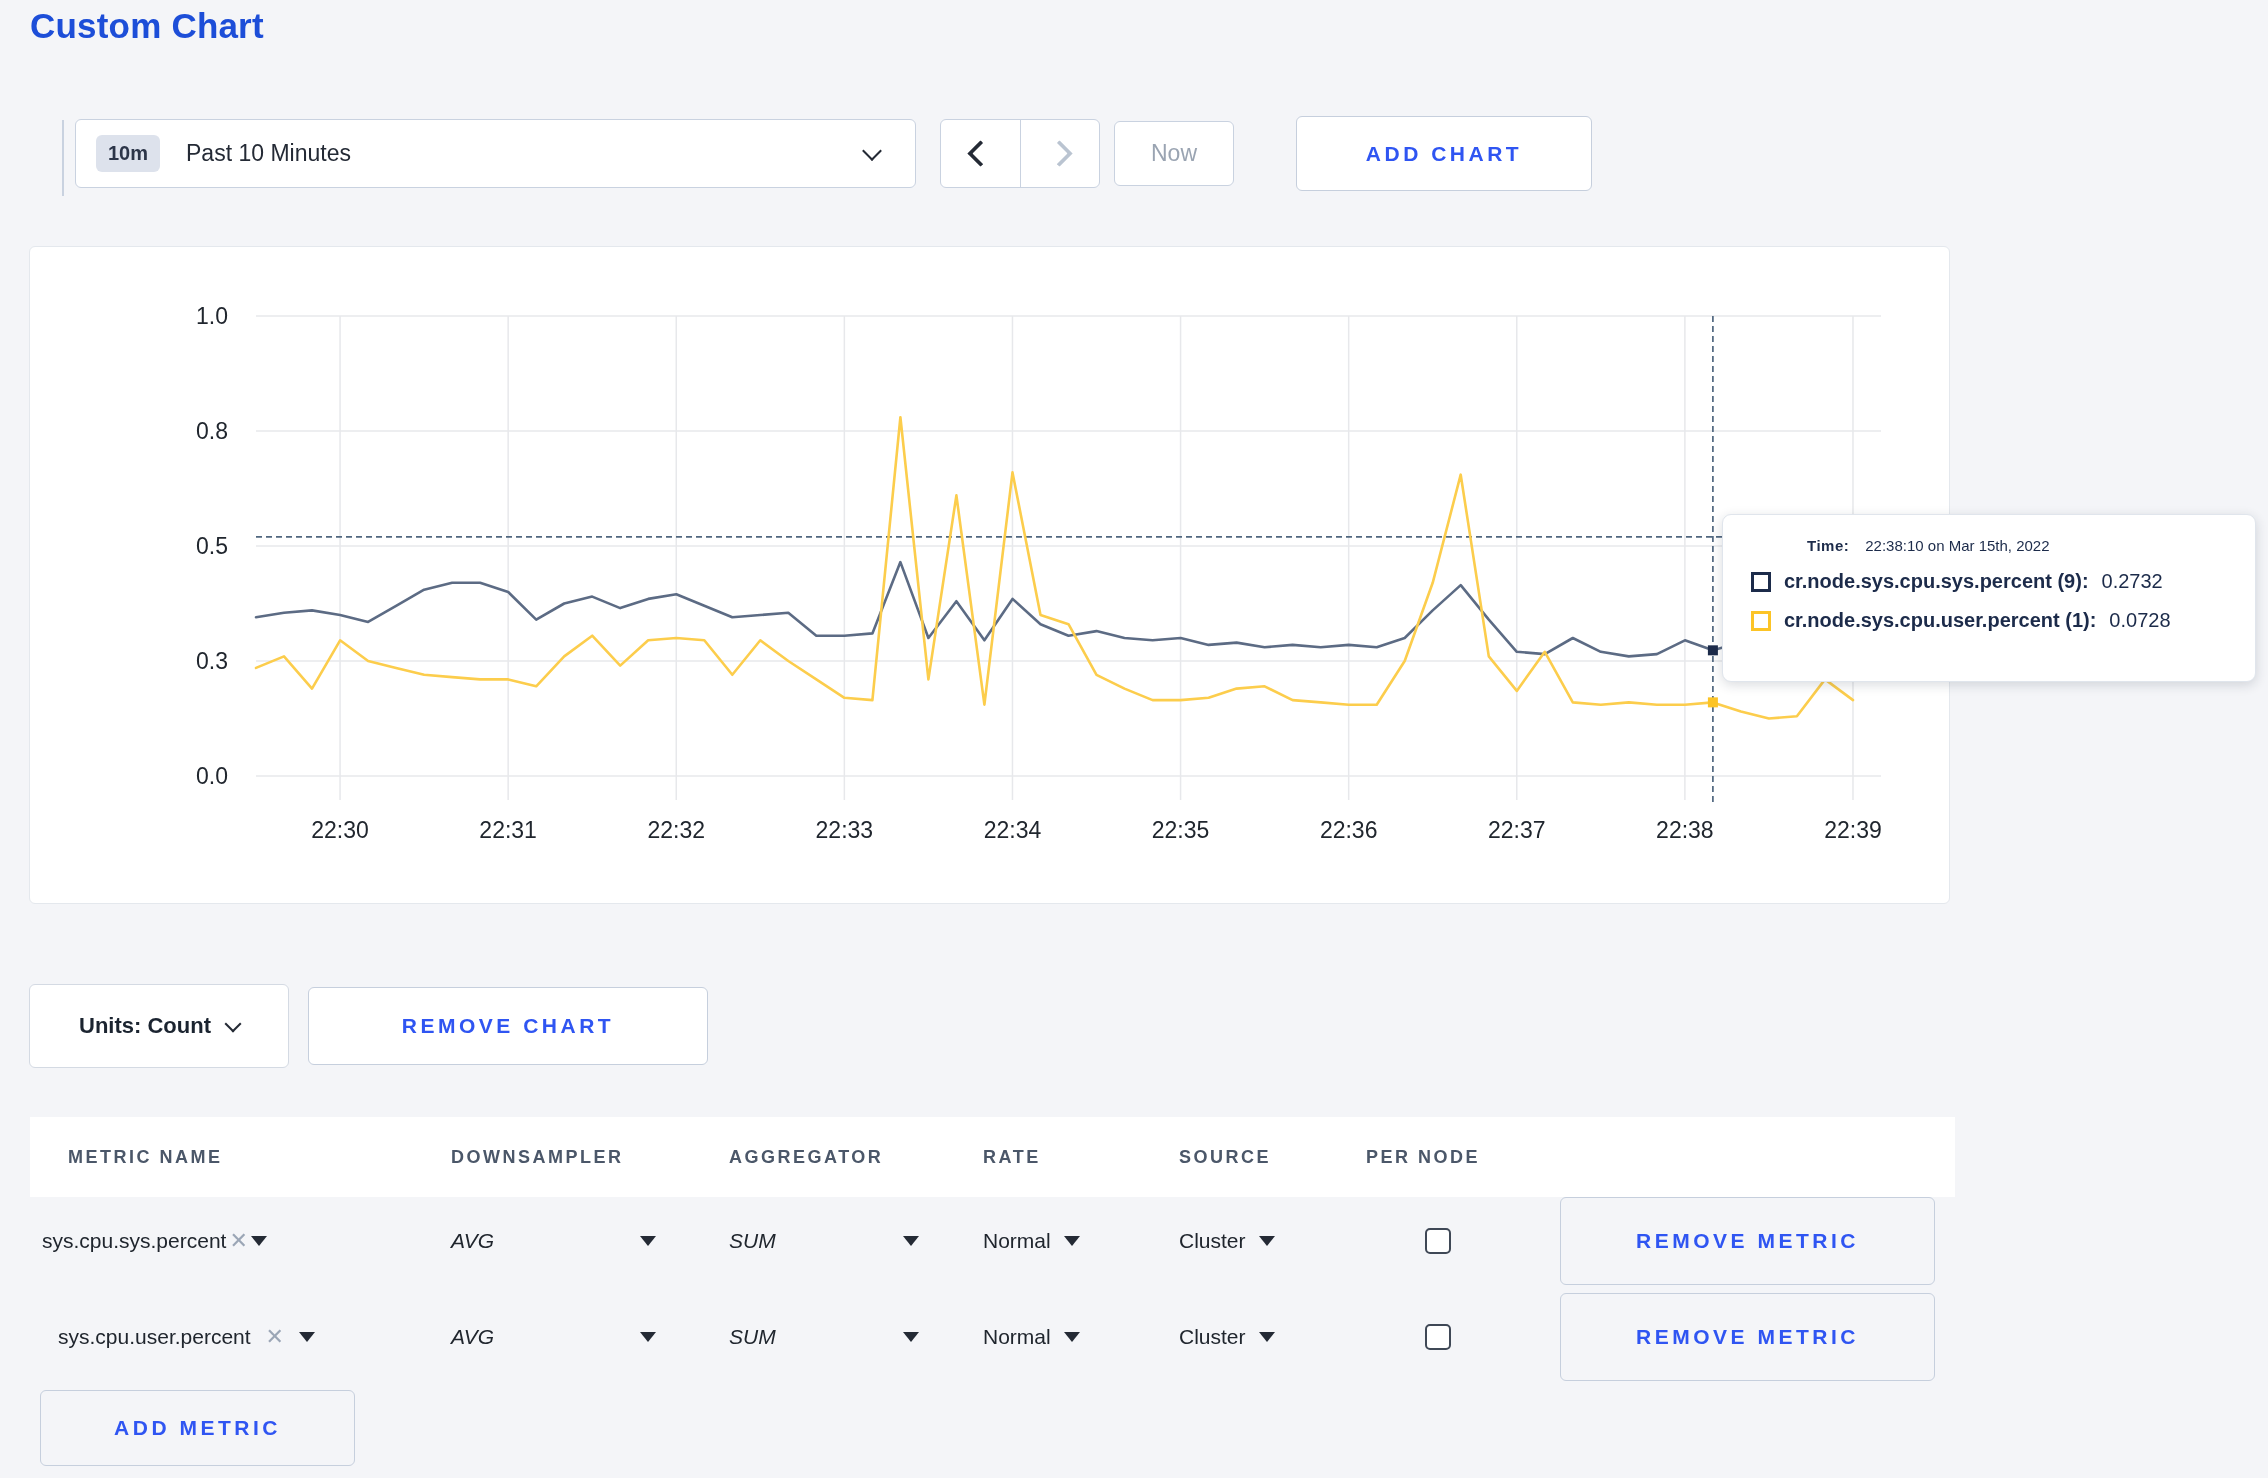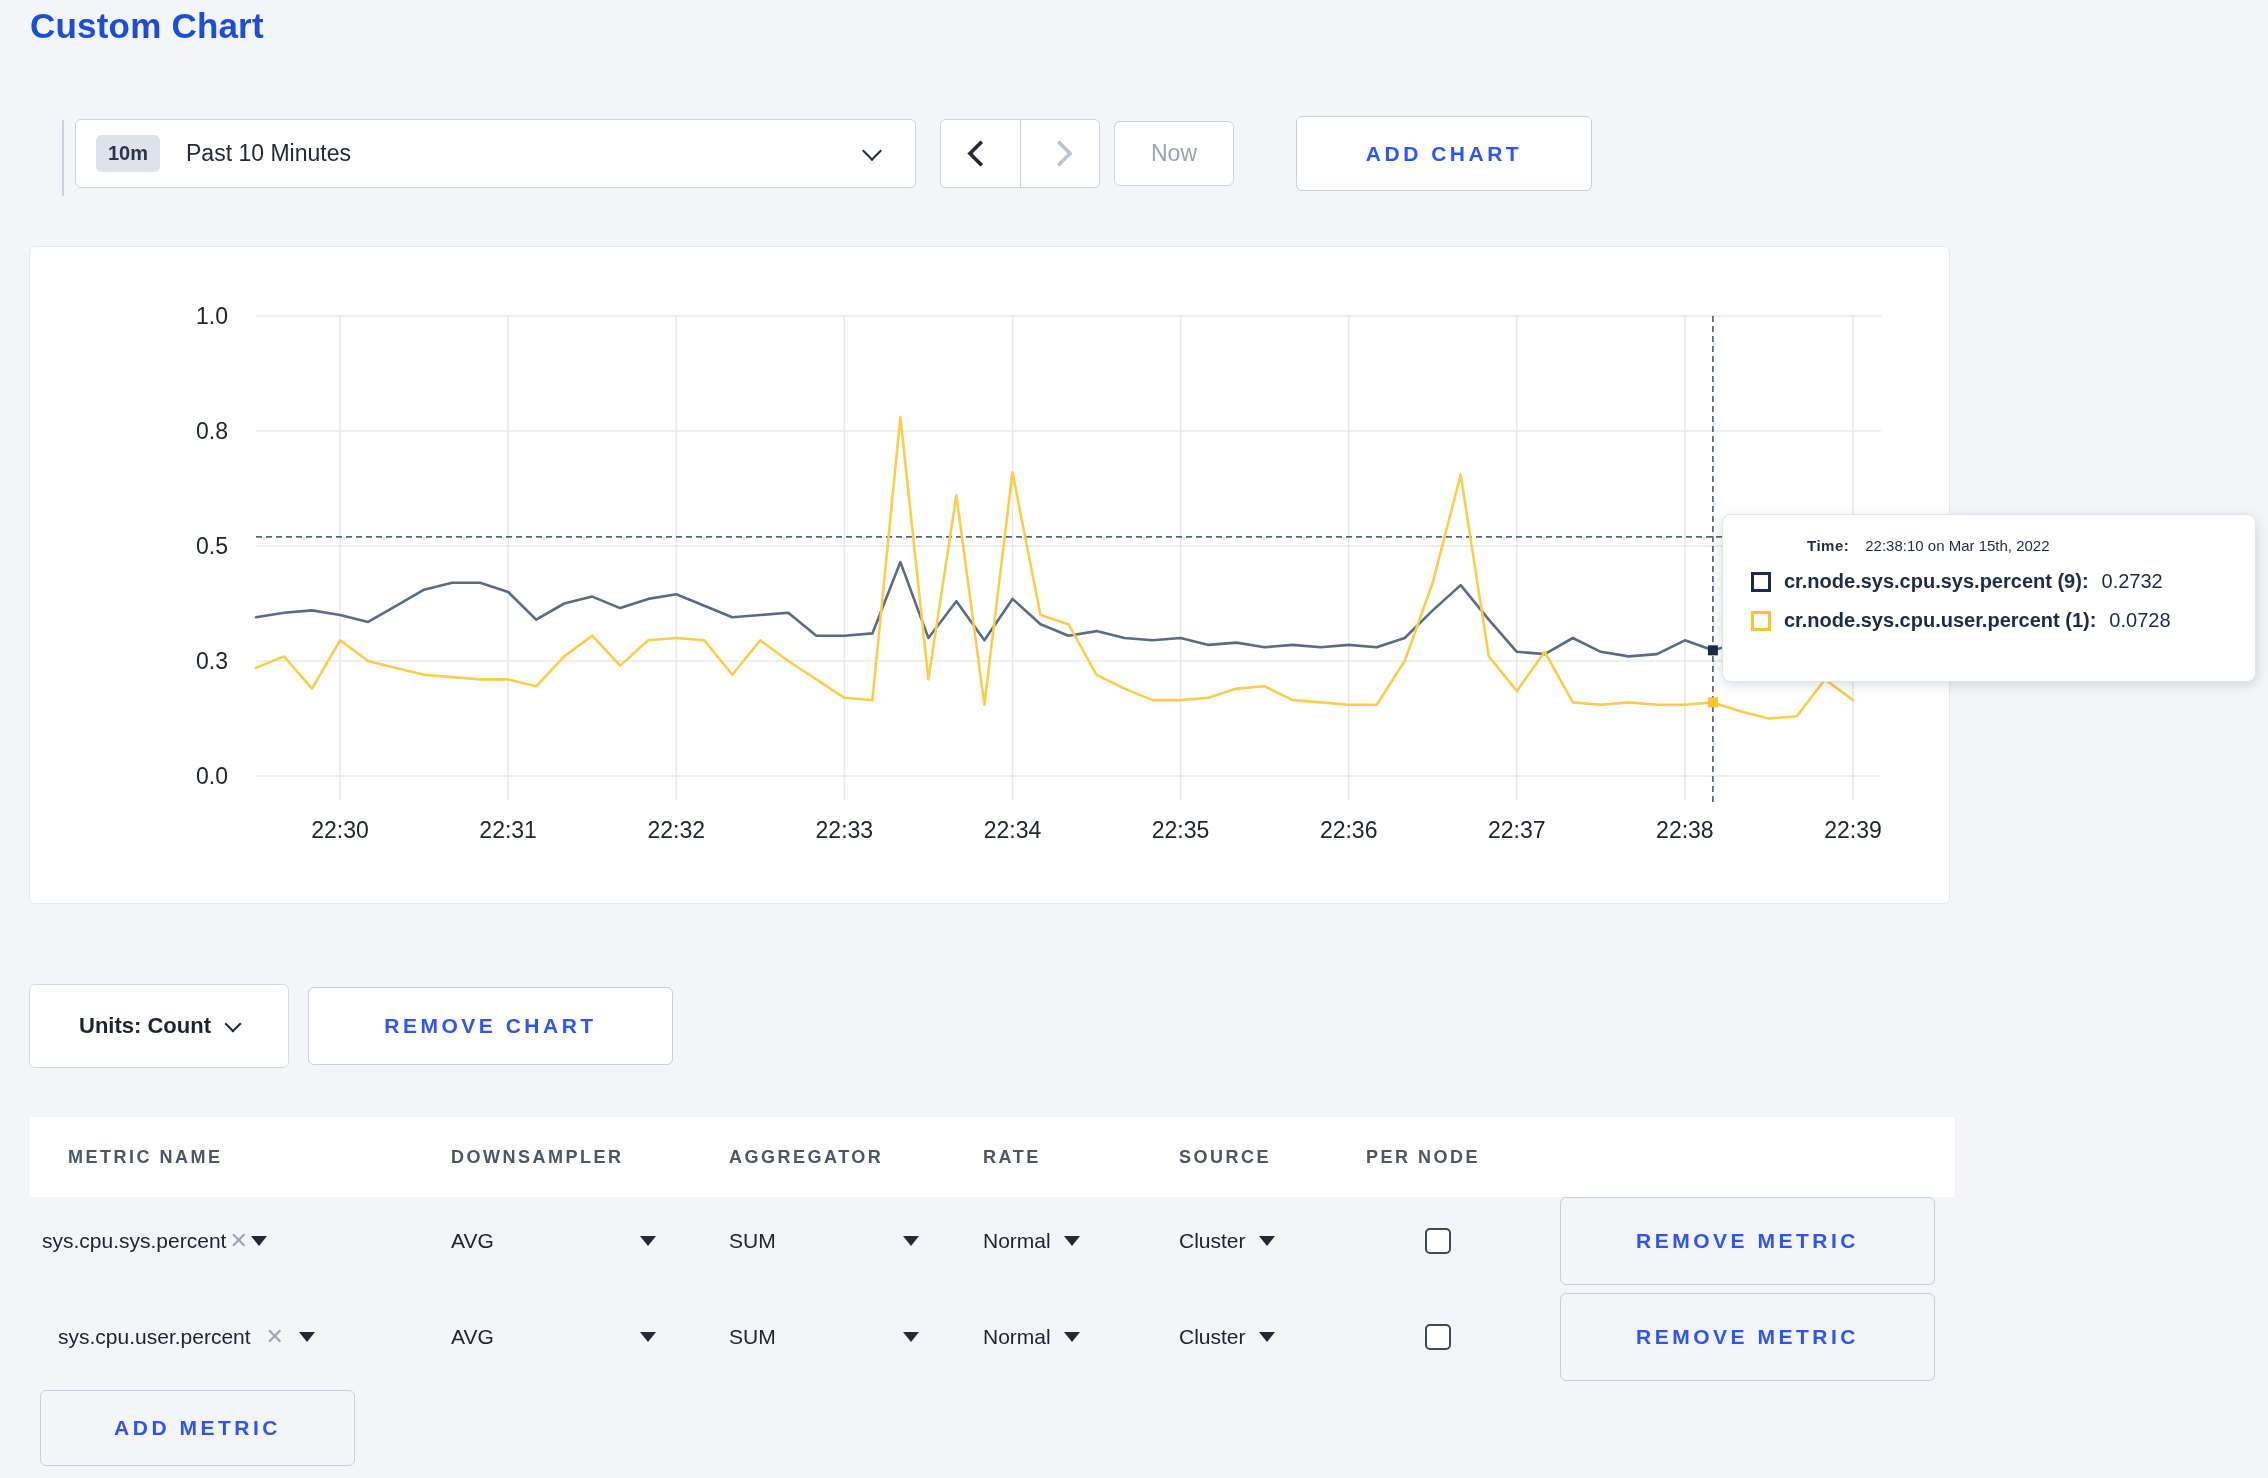--- a/index.html
+++ b/index.html
@@ -89,42 +89,42 @@
   .tt-value{margin-left:13px;}
 
   
   .units-dropdown{
     position:absolute;left:29px;top:984px;width:260px;height:84px;
     background:#fff;border:1px solid #d4dae3;border-radius:6px;cursor:pointer;
     display:flex;align-items:center;justify-content:center;gap:16px;
     font-size:22px;font-weight:700;color:#1b2430;font-family:inherit;
   }
   .units-dropdown .chev-down{margin:-4px 0 0 0;width:10px;height:10px;}
-  .remove-chart-button{position:absolute;left:308px;top:987px;width:365px;height:78px;}
+  .remove-chart-button{position:absolute;left:308px;top:987px;width:400px;height:78px;}
 
   
   .metrics-header{
     position:absolute;left:30px;top:1117px;width:1925px;height:80px;background:#fff;
   }
   .metrics-header .hcell{
     position:absolute;top:0;height:80px;display:flex;align-items:center;
     font-size:18px;font-weight:600;letter-spacing:2.5px;color:#4b5769;
   }
   .metric-row{position:absolute;left:0;top:0;width:2268px;height:88px;}
   .metric-row .cell{
     position:absolute;top:0;height:88px;display:flex;align-items:center;
     font-size:21px;color:#20262e;
   }
   .tri-down{
     width:0;height:0;border-left:8px solid transparent;border-right:8px solid transparent;
     border-top:10px solid #242a35;display:inline-block;
   }
   .x-icon{font-size:22px;color:#9ba6b6;line-height:1;cursor:pointer;}
   .dd-cell{cursor:pointer;}
-  .dd-spread{justify-content:space-between;}
+  .dd-spread{justify-content:space-between;font-style:italic;}
   .checkbox{
     width:26px;height:26px;border:2px solid #3f4856;border-radius:5px;background:#fff;
     box-sizing:border-box;cursor:pointer;
   }
   .remove-metric-button{position:absolute;left:1560px;width:375px;height:88px;background:transparent;}
   .add-metric-button{position:absolute;left:40px;top:1390px;width:315px;height:76px;background:transparent;}
 </style>
 </head>
 <body>
 

